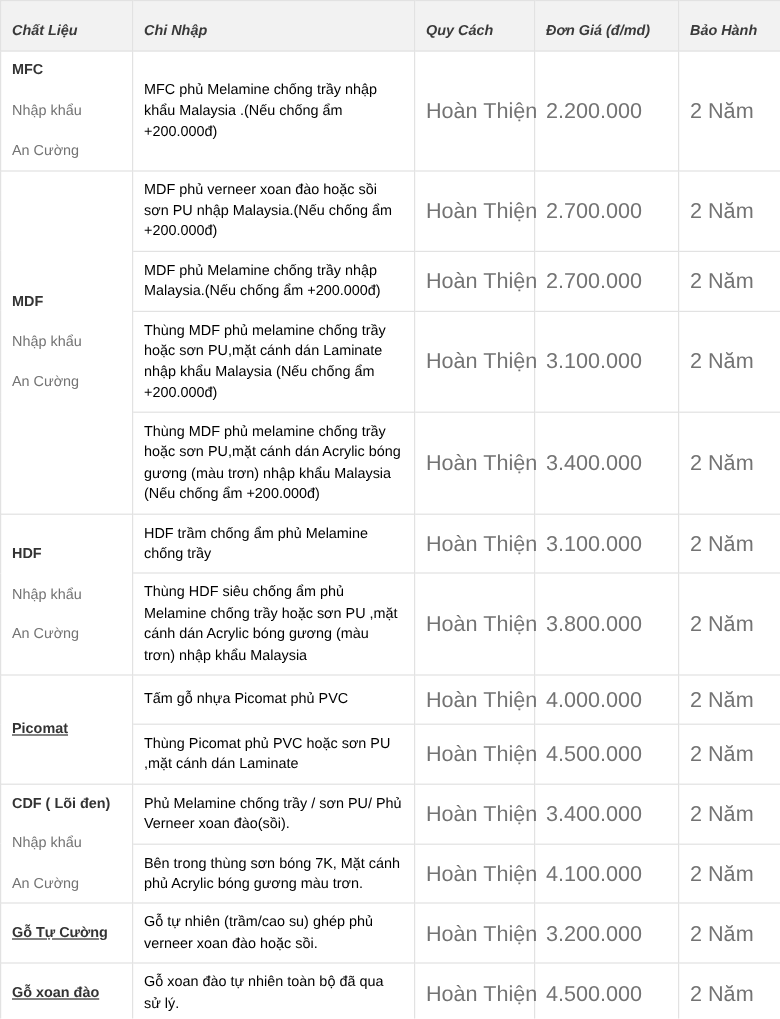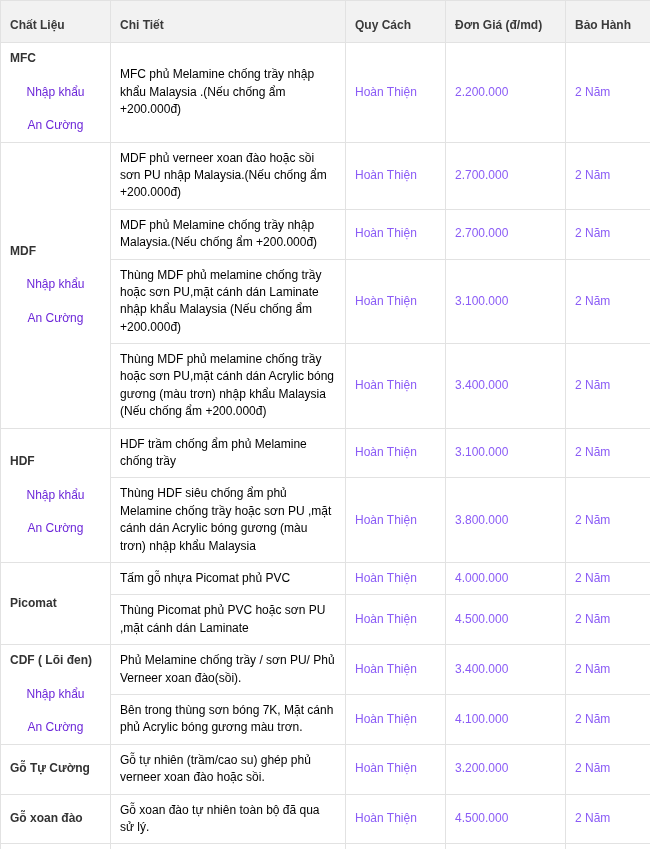--- a/index.html
+++ b/index.html
@@ -34,20 +34,21 @@
   }
   table.price-table thead th {
     background: #f2f2f2;
     font-weight: bold;
     color: #3a3a3a;
     font-size: 12px;
     text-align: left;
     height: 32px;
     padding-top: 16px;
     padding-bottom: 8px;
+    font-style: italic;
   }
   
   col.c-material { width: 110px; }
   col.c-detail   { width: 235px; }
   col.c-spec     { width: 100px; }
   col.c-price    { width: 120px; }
   col.c-warranty { width: 85px; }
 
   td.material-cell {
     font-size: 12px;
@@ -56,53 +57,52 @@
   }
   td.material-cell .mat-name {
     font-weight: bold;
     display: block;
     margin-bottom: 16px;
     color: #333333;
   }
   td.material-cell .mat-sub {
     display: block;
     margin-bottom: 16px;
-    color: #6d28d9;
+    color: #737373;
     font-weight: normal;
-    text-align: center;
   }
   td.material-cell .mat-sub:last-child { margin-bottom: 0; }
-  td.material-cell.compact .mat-name { margin-bottom: 0; }
+  td.material-cell.compact .mat-name { margin-bottom: 0; text-decoration: underline; }
 
   td.detail-cell {
     font-size: 12px;
     color: #000000;
   }
   td.spec-cell, td.price-cell, td.warranty-cell {
-    font-size: 12px;
-    color: #8b5cf6;
+    font-size: 18px;
+    color: #737373;
     white-space: nowrap;
   }
 </style>
 </head>
 <body>
 
 <div class="sheet">
   <table class="price-table">
     <colgroup>
       <col class="c-material">
       <col class="c-detail">
       <col class="c-spec">
       <col class="c-price">
       <col class="c-warranty">
     </colgroup>
     <thead>
       <tr>
         <th>Chất Liệu</th>
-        <th>Chi Tiết</th>
+        <th>Chi Nhập</th>
         <th>Quy Cách</th>
         <th>Đơn Giá (đ/md)</th>
         <th>Bảo Hành</th>
       </tr>
     </thead>
     <tbody id="table-body">
         <tr>
           <td class="material-cell" rowspan="1">
             <span class="mat-name">MFC</span>
             <span class="mat-sub">Nhập khẩu</span>

